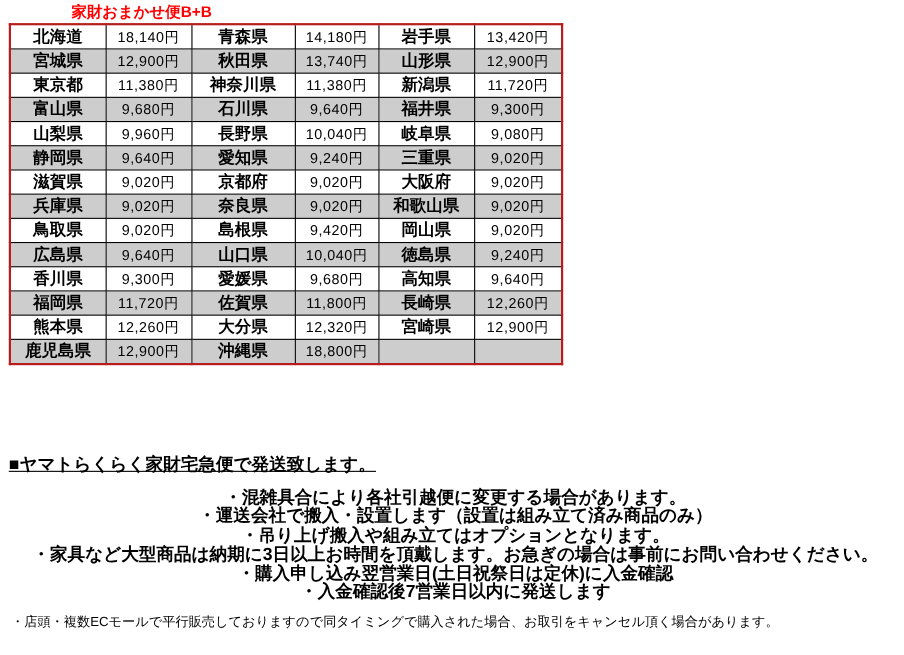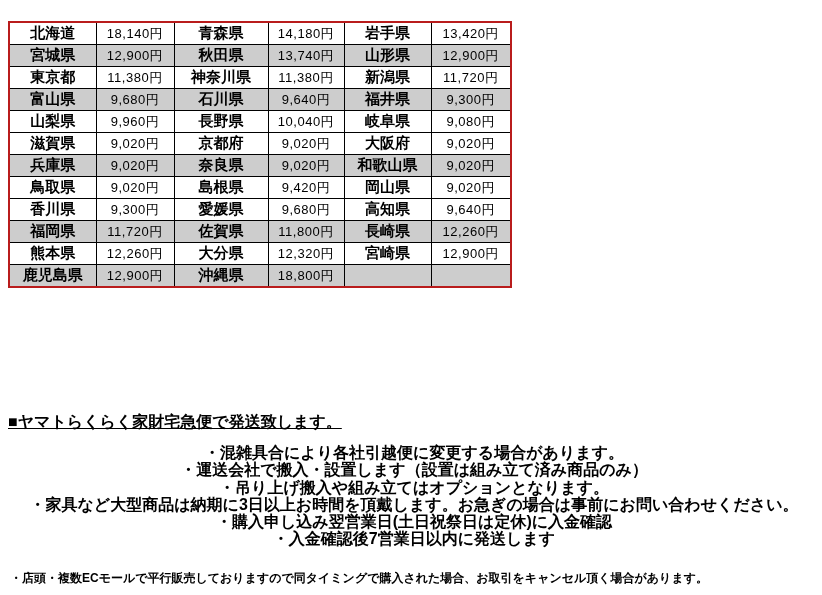--- a/index.html
+++ b/index.html
@@ -75,31 +75,32 @@
     font-size: 16px;
     font-weight: bold;
     line-height: 17.3px;
     white-space: nowrap;
     margin: 0;
     padding-left: 2px;
     text-align: center;
   }
   .footnote {
     font-size: 12px;
-    font-weight: bold;
-    margin-top: 22px;
+    font-weight: normal;
+    margin-top: 9px;
     white-space: nowrap;
     padding-left: 2px;
   }
 </style>
 </head>
 <body>
 
 <div class="page">
 
+  <div class="title">家財おまかせ便B+B</div>
 
   <table class="fee-table">
     <colgroup>
       <col style="width:87px">
         <col style="width:78px">
       <col style="width:94px">
         <col style="width:76px">
       <col style="width:87px">
         <col style="width:80px">
     </colgroup>
@@ -137,20 +138,28 @@
           <td class="price">9,300円</td>
         </tr>
         <tr>
           <td class="pref">山梨県</td>
           <td class="price">9,960円</td>
           <td class="pref">長野県</td>
           <td class="price">10,040円</td>
           <td class="pref">岐阜県</td>
           <td class="price">9,080円</td>
         </tr>
+        <tr class="shaded">
+          <td class="pref">静岡県</td>
+          <td class="price">9,640円</td>
+          <td class="pref">愛知県</td>
+          <td class="price">9,240円</td>
+          <td class="pref">三重県</td>
+          <td class="price">9,020円</td>
+        </tr>
         <tr>
           <td class="pref">滋賀県</td>
           <td class="price">9,020円</td>
           <td class="pref">京都府</td>
           <td class="price">9,020円</td>
           <td class="pref">大阪府</td>
           <td class="price">9,020円</td>
         </tr>
         <tr class="shaded">
           <td class="pref">兵庫県</td>
@@ -160,20 +169,28 @@
           <td class="pref">和歌山県</td>
           <td class="price">9,020円</td>
         </tr>
         <tr>
           <td class="pref">鳥取県</td>
           <td class="price">9,020円</td>
           <td class="pref">島根県</td>
           <td class="price">9,420円</td>
           <td class="pref">岡山県</td>
           <td class="price">9,020円</td>
+        </tr>
+        <tr class="shaded">
+          <td class="pref">広島県</td>
+          <td class="price">9,640円</td>
+          <td class="pref">山口県</td>
+          <td class="price">10,040円</td>
+          <td class="pref">徳島県</td>
+          <td class="price">9,240円</td>
         </tr>
         <tr>
           <td class="pref">香川県</td>
           <td class="price">9,300円</td>
           <td class="pref">愛媛県</td>
           <td class="price">9,680円</td>
           <td class="pref">高知県</td>
           <td class="price">9,640円</td>
         </tr>
         <tr class="shaded">

